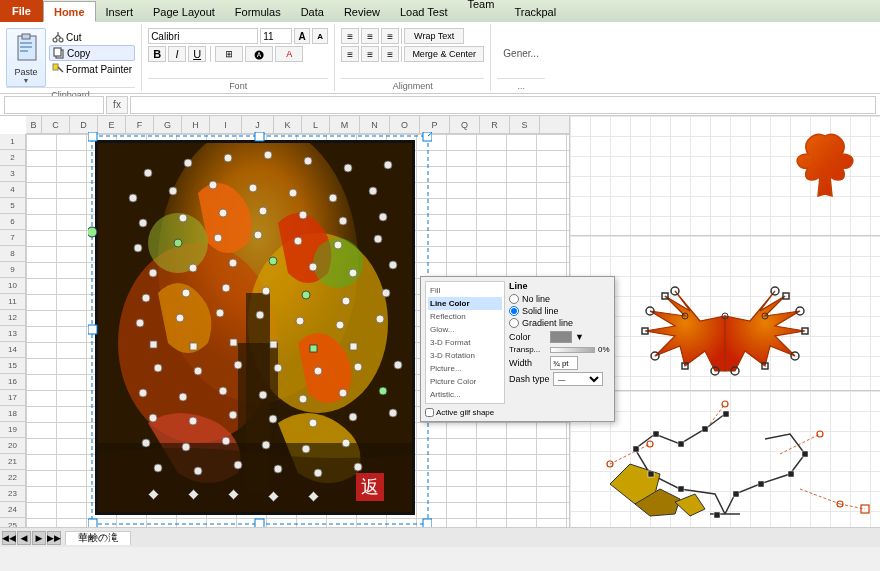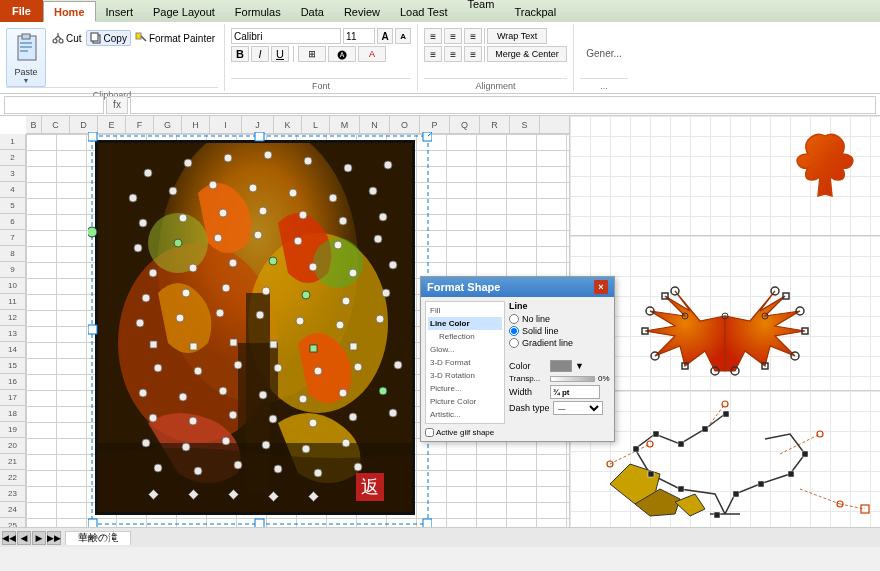--- a/index.html
+++ b/index.html
@@ -54,21 +54,21 @@
             <rect x="10" y="2" width="8" height="5" fill="#c0d4f0" stroke="#666" stroke-width="1"></rect>
             <rect x="8" y="10" width="12" height="2" fill="#88aacc"></rect>
             <rect x="8" y="14" width="12" height="2" fill="#88aacc"></rect>
             <rect x="8" y="18" width="8" height="2" fill="#88aacc"></rect>
           </svg>
         </div>
         <span style="font-size:9px;color:#333;">Paste</span>
         <span style="font-size:7px;color:#555;">▼</span>
       </div>
 
-      <div style="display:flex;flex-direction:row;gap:1px;justify-content:flex-start;padding-top:2px;">
+      <div style="display:flex;flex-direction:column;gap:1px;justify-content:flex-start;padding-top:2px;">
         <div style="display:flex;align-items:center;gap:2px;cursor:pointer;padding:1px 3px;border-radius:2px;">
           <svg width="12" height="12" viewBox="0 0 12 12">
             <circle cx="3" cy="9" r="2" fill="none" stroke="#555" stroke-width="1.2"></circle>
             <circle cx="9" cy="9" r="2" fill="none" stroke="#555" stroke-width="1.2"></circle>
             <line x1="3" y1="7" x2="6" y2="4" stroke="#555" stroke-width="1.2"></line>
             <line x1="9" y1="7" x2="6" y2="4" stroke="#555" stroke-width="1.2"></line>
             <line x1="6" y1="4" x2="6" y2="1" stroke="#555" stroke-width="1.2"></line>
           </svg>
           <span style="font-size:10px;">Cut</span>
         </div>
@@ -386,35 +386,29 @@
       <line x1="340" y1="4" x2="380" y2="-30" stroke="#0078d7" stroke-width="1"></line>
       <line x1="0" y1="4" x2="-40" y2="-30" stroke="#0078d7" stroke-width="1"></line>
       <line x1="0" y1="387" x2="-50" y2="430" stroke="#0078d7" stroke-width="1"></line>
       <rect x="370" y="-38" width="9" height="9" fill="white" stroke="#0078d7" stroke-width="1"></rect>
     </svg>
   </div>
 
   <div style="width:310px;display:flex;flex-direction:column;background:#f0f0f0;">
 
     <div style="position:absolute;top:160px;left:420px;width:195px;background:#f0f0f0;border:1px solid #999;box-shadow:2px 2px 6px rgba(0,0,0,0.25);z-index:200;font-size:10px;">
-      <div style="background:linear-gradient(to bottom,#5b9bd5,#3a7bc8);color:#fff;padding:3px 6px;display:flex;justify-content:space-between;align-items:center;font-size:11px;font-weight:bold;cursor:move;">
-        <span>Format Shape</span>
-        <div style="width:14px;height:14px;background:#c8341a;color:#fff;display:flex;align-items:center;justify-content:center;font-size:9px;cursor:pointer;border-radius:1px;">
-          <span>×</span>
-        </div>
-      </div>
       <div style="padding:4px;font-size:9px;">
 
         <div style="display:flex;gap:4px;">
           <div style="width:80px;background:#fff;border:1px solid #ccc;padding:2px;font-size:8px;min-height:120px;">
             <div style="padding:2px;cursor:pointer;color:#555;">Fill</div>
             <div style="padding:2px;background:#cce4ff;cursor:pointer;color:#000;font-weight:bold;">
               <span>Line Color</span>
             </div>
-            <div style="padding:2px;cursor:pointer;color:#555;margin-left:9px;">
+            <div style="padding:2px;cursor:pointer;color:#555;">
               <span>Reflection</span>
             </div>
             <div style="padding:2px;cursor:pointer;color:#555;">Glow...</div>
             <div style="padding:2px;cursor:pointer;color:#555;">3-D Format</div>
             <div style="padding:2px;cursor:pointer;color:#555;">3-D Rotation</div>
             <div style="padding:2px;cursor:pointer;color:#555;">Picture...</div>
             <div style="padding:2px;cursor:pointer;color:#555;">Picture Color</div>
             <div style="padding:2px;cursor:pointer;color:#555;">Artistic...</div>
           </div>
           <div style="flex:1;">
@@ -426,34 +420,34 @@
               </label>
               <label style="display:flex;align-items:center;gap:3px;font-size:9px;cursor:pointer;">
                 <input type="radio" name="line" checked="" style="width: 10px; height: 10px;">
                 <span>Solid line</span>
               </label>
               <label style="display:flex;align-items:center;gap:3px;font-size:9px;cursor:pointer;">
                 <input type="radio" name="line" style="width: 10px; height: 10px;">
                 <span>Gradient line</span>
               </label>
             </div>
-            <div style="margin-top:12px;">
+            <div style="margin-top:3px;">
               <div style="display:flex;align-items:center;gap:3px;margin:2px 0;">
                 <span style="font-size:9px;min-width:38px;">Color</span>
                 <div style="width:22px;height:12px;border:1px solid #999;background:#888;cursor:pointer;"></div>
                 <span style="font-size:9px;cursor:pointer;">▼</span>
               </div>
               <div style="display:flex;align-items:center;gap:3px;margin:2px 0;">
                 <span style="font-size:8px;min-width:38px;">Transp...</span>
                 <div style="width:45px;height:6px;background:linear-gradient(to right,#fff,#aaa);border:1px solid #aaa;cursor:pointer;"></div>
                 <span style="font-size:8px;">0%</span>
               </div>
               <div style="display:flex;align-items:center;gap:3px;margin:2px 0;">
                 <span style="font-size:9px;min-width:38px;">Width</span>
-                <input type="text" value="¾ pt" style="width: 50px; height: 14px; border: 1px solid rgb(170, 170, 170); font-size: 8px; padding: 0px 2px; background: rgb(255, 255, 255); font-weight: bold;">
+                <input type="text" value="¾ pt" style="width: 28px; height: 14px; border: 1px solid rgb(170, 170, 170); font-size: 8px; padding: 0px 2px; background: rgb(255, 255, 255);">
               </div>
               <div style="display:flex;align-items:center;gap:3px;margin:2px 0;">
                 <span style="font-size:9px;min-width:38px;">Dash type</span>
                 <select style="width:50px;height:14px;border:1px solid #aaa;font-size:8px;background:#fff;">
                   <option>—</option>
                 </select>
               </div>
             </div>
           </div>
         </div>

